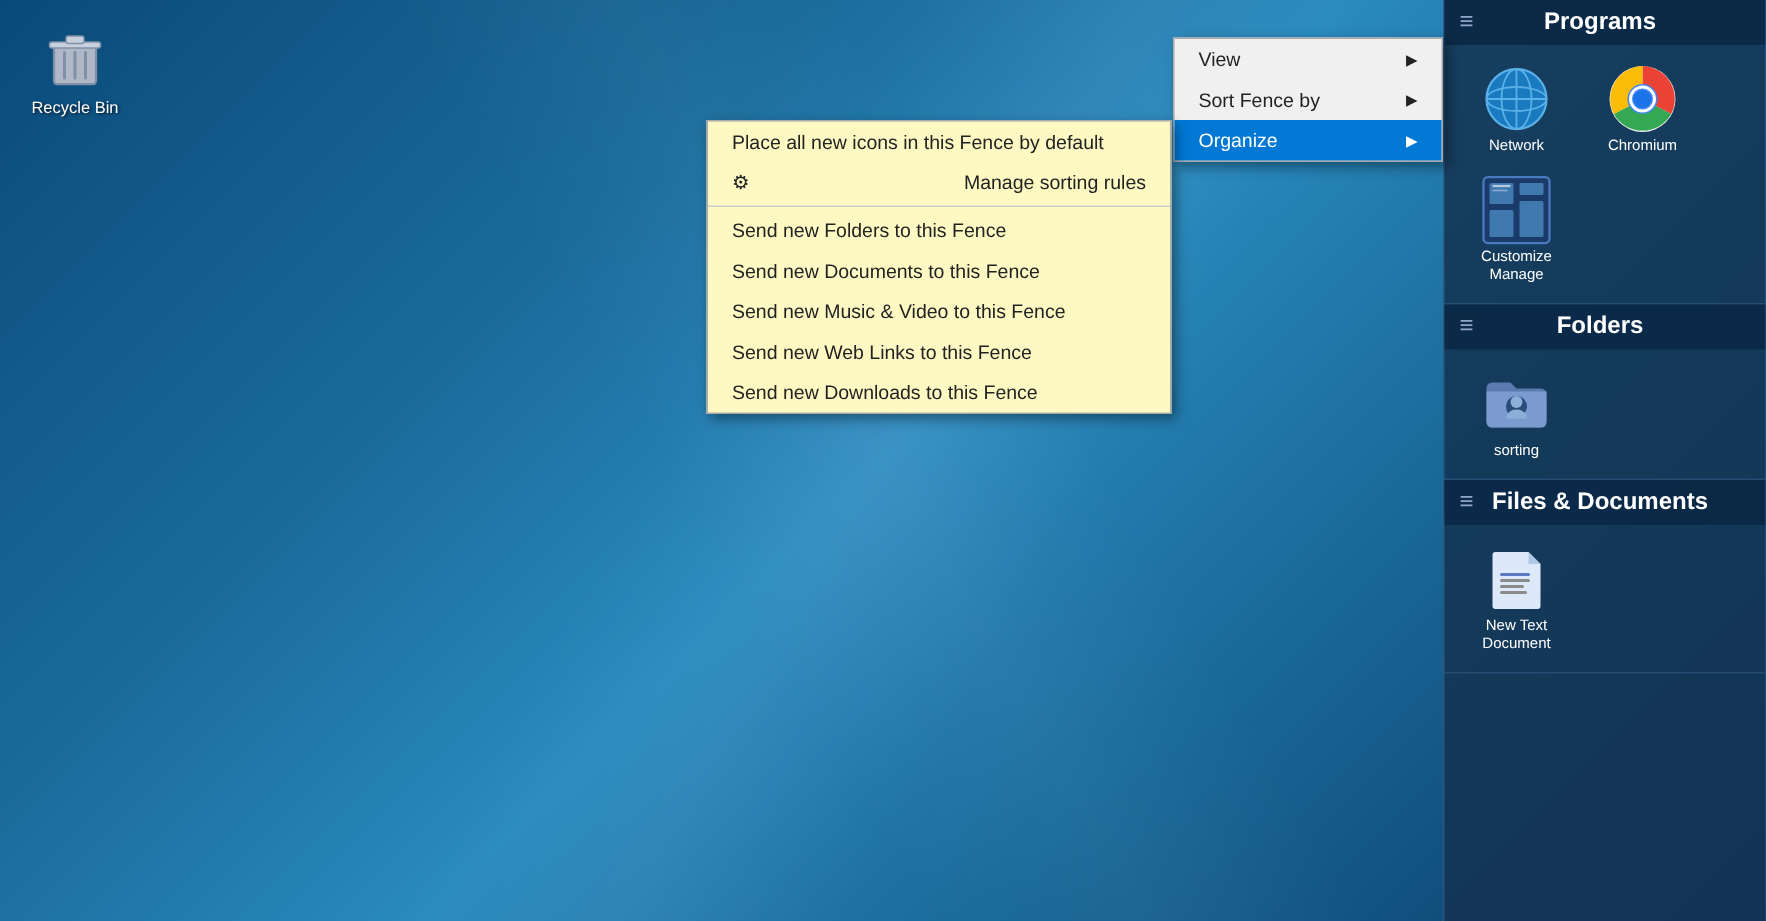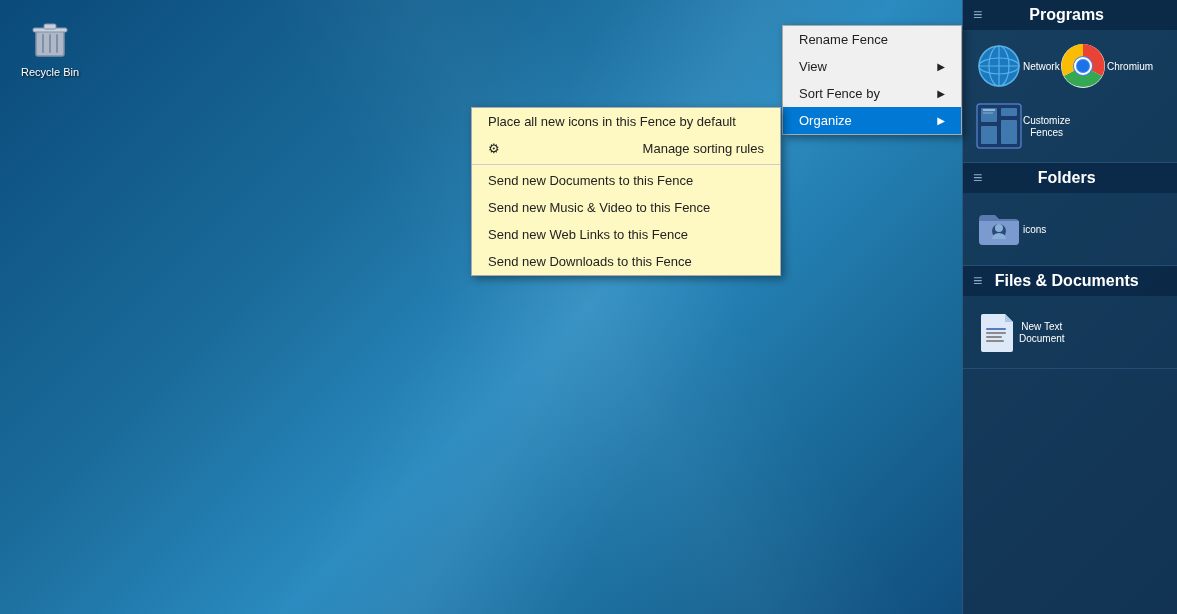--- a/index.html
+++ b/index.html
@@ -91,21 +91,21 @@
     }
 
     .fence-icons-grid {
       display: flex;
       flex-wrap: wrap;
       padding: 8px;
       gap: 4px;
     }
     .fence-icon-item {
       display: flex;
-      flex-direction: row;
+      flex-direction: column;
       align-items: center;
       width: 80px;
       padding: 4px;
       cursor: pointer;
       border-radius: 3px;
     }
     .fence-icon-img {
       width: 48px;
       height: 48px;
       display: flex;
@@ -281,21 +281,21 @@
             <svg width="48" height="48" viewBox="0 0 48 48" xmlns="http://www.w3.org/2000/svg">
               <rect x="2" y="2" width="44" height="44" rx="3" fill="#1a3a6a" stroke="#4a7abf" stroke-width="1.5"></rect>
               <rect x="6" y="6" width="16" height="14" rx="1" fill="#4a8abf" opacity="0.8"></rect>
               <rect x="26" y="6" width="16" height="8" rx="1" fill="#4a8abf" opacity="0.8"></rect>
               <rect x="6" y="24" width="16" height="18" rx="1" fill="#4a8abf" opacity="0.8"></rect>
               <rect x="26" y="18" width="16" height="24" rx="1" fill="#4a8abf" opacity="0.8"></rect>
               <line x1="8" y1="8" x2="20" y2="8" stroke="white" stroke-width="1.5" opacity="0.6"></line>
               <line x1="8" y1="11" x2="18" y2="11" stroke="white" stroke-width="1" opacity="0.4"></line>
             </svg>
           </div>
-          <div class="fence-icon-label">Customize Fences</div>
+          <div class="fence-icon-label">Customize Manage</div>
         </div>
       </div>
     </div>
 
     <div class="fence-section">
       <div class="fence-header">
         <span class="fence-header-dots">≡</span>
         <span class="fence-header-title">Folders</span>
         <span style="width:16px"></span>
       </div>
@@ -304,21 +304,21 @@
           <div class="fence-icon-img">
             <svg width="48" height="48" viewBox="0 0 48 48" xmlns="http://www.w3.org/2000/svg">
               <path d="M4 14 Q4 10 8 10 L20 10 L24 14 L40 14 Q44 14 44 18 L44 36 Q44 40 40 40 L8 40 Q4 40 4 36 Z" fill="#5a7ab0"></path>
               <path d="M4 16 L44 16 L44 36 Q44 40 40 40 L8 40 Q4 40 4 36 Z" fill="#7a9ad0"></path>
 
               <circle cx="24" cy="26" r="7" fill="#2a4a7a"></circle>
               <circle cx="24" cy="23" r="4" fill="#8ab0d8"></circle>
               <path d="M17 34 Q18 28 24 28 Q30 28 31 34" fill="#8ab0d8"></path>
             </svg>
           </div>
-          <div class="fence-icon-label">icons</div>
+          <div class="fence-icon-label">sorting</div>
         </div>
       </div>
     </div>
 
     <div class="fence-section">
       <div class="fence-header">
         <span class="fence-header-dots">≡</span>
         <span class="fence-header-title">Files &amp; Documents</span>
         <span style="width:16px"></span>
       </div>
@@ -338,23 +338,20 @@
           </div>
           <div class="fence-icon-label">New Text Document</div>
         </div>
       </div>
     </div>
 
   </div>
 
   <div class="fence-context-menu" style="top:25px; right:215px;">
     <div class="menu-item">
-      <span>Rename Fence</span>
-    </div>
-    <div class="menu-item">
       <span>View</span>
       <span class="menu-arrow">▶</span>
     </div>
     <div class="menu-item">
       <span>Sort Fence by</span>
       <span class="menu-arrow">▶</span>
     </div>
     <div class="menu-item active-item" style="position:relative;">
       <span>Organize</span>
       <span class="menu-arrow">▶</span>
@@ -362,20 +359,23 @@
       <div class="organize-submenu">
         <div class="menu-item">
           <span>Place all new icons in this Fence by default</span>
         </div>
         <div class="menu-item">
           <span style="font-size:13px; margin-right:4px;">⚙</span>
           <span>Manage sorting rules</span>
         </div>
         <div class="menu-separator"></div>
         <div class="menu-item">
+          <span>Send new Folders to this Fence</span>
+        </div>
+        <div class="menu-item">
           <span>Send new Documents to this Fence</span>
         </div>
         <div class="menu-item">
           <span>Send new Music &amp; Video to this Fence</span>
         </div>
         <div class="menu-item">
           <span>Send new Web Links to this Fence</span>
         </div>
         <div class="menu-item">
           <span>Send new Downloads to this Fence</span>

